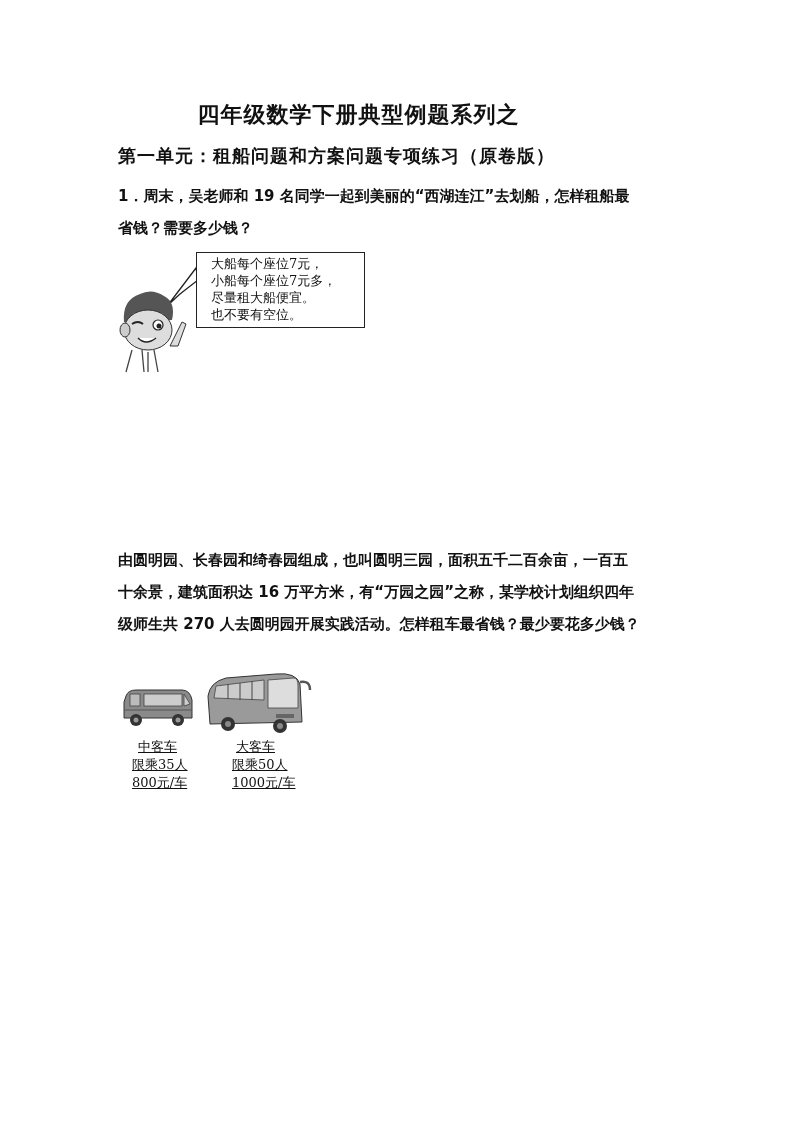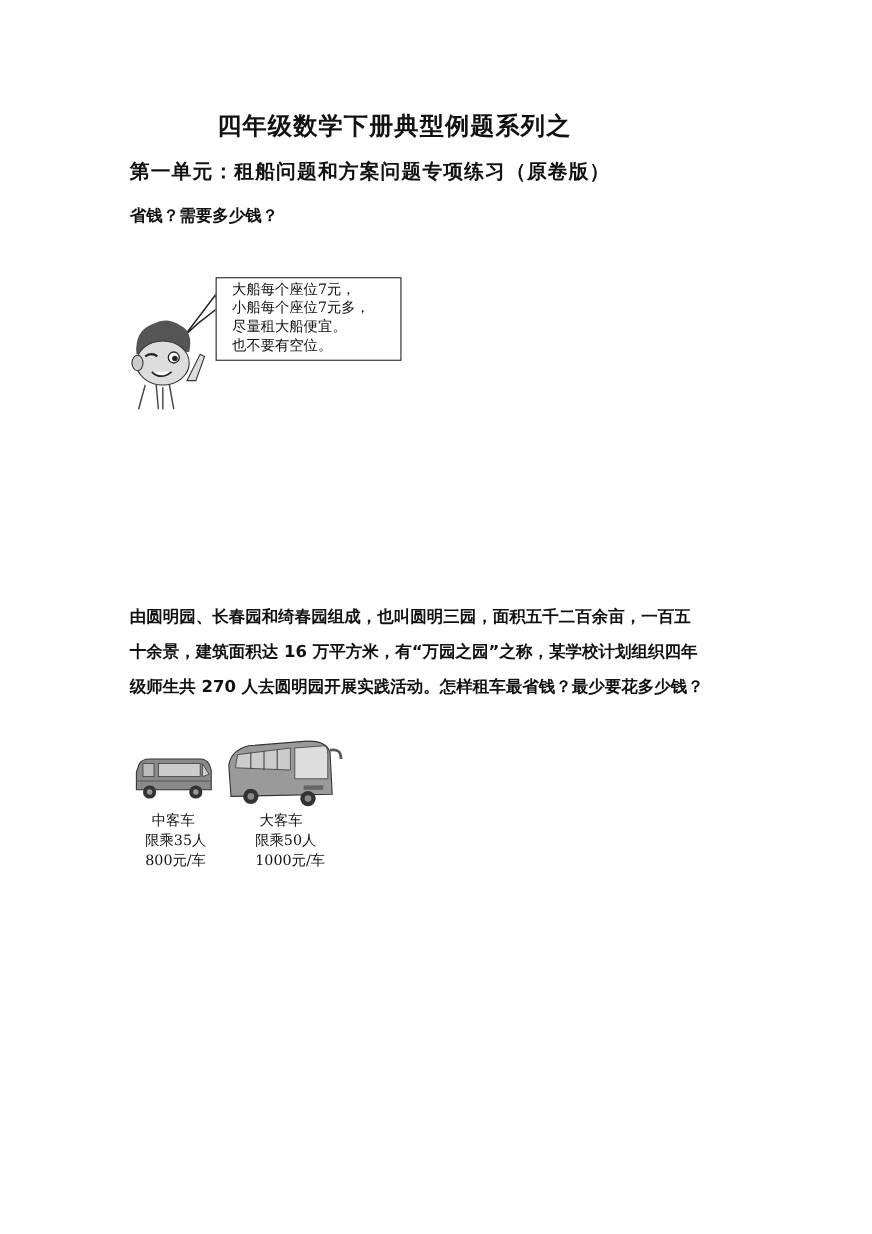--- a/index.html
+++ b/index.html
@@ -13,29 +13,30 @@
             line-height: 32px; }
     .q1 { top: 180px; }
     .q2 { top: 544px; }
     .bubble { position: absolute; left: 196px; top: 252px; width: 169px; height: 76px;
               border: 1.5px solid #222; background: #fff; padding: 2px 0 0 14px; box-sizing: border-box;
               font-family: "DejaVu Serif", serif; font-size: 13px; line-height: 17px; }
     .bubble div { white-space: nowrap; }
     .boy { position: absolute; left: 118px; top: 250px; }
     .vehicle { position: absolute; }
     .cap { position: absolute; font-family: "DejaVu Serif", serif; font-size: 13px; line-height: 18px;
-           white-space: nowrap; }
+           white-space: nowrap; text-decoration: underline; }
   </style>
 </head>
 <body>
 
 <div class="title1">四年级数学下册典型例题系列之</div>
 <div class="title2">第一单元：租船问题和方案问题专项练习（原卷版）</div>
 
 <div class="para q1">
+  <div>1．周末，吴老师和 19 名同学一起到美丽的“西湖连江”去划船，怎样租船最</div>
   <div>省钱？需要多少钱？</div>
 </div>
 
 <div class="boy">
   <svg width="80" height="125" viewBox="0 0 80 125">
 
     <polygon points="78,18 50,55 62,44 80,30" fill="#fff" stroke="#222" stroke-width="1.3"></polygon>
 
     <path d="M6,72 Q4,50 22,44 Q34,38 46,46 Q58,52 54,70 Z" fill="#555"></path>
 

